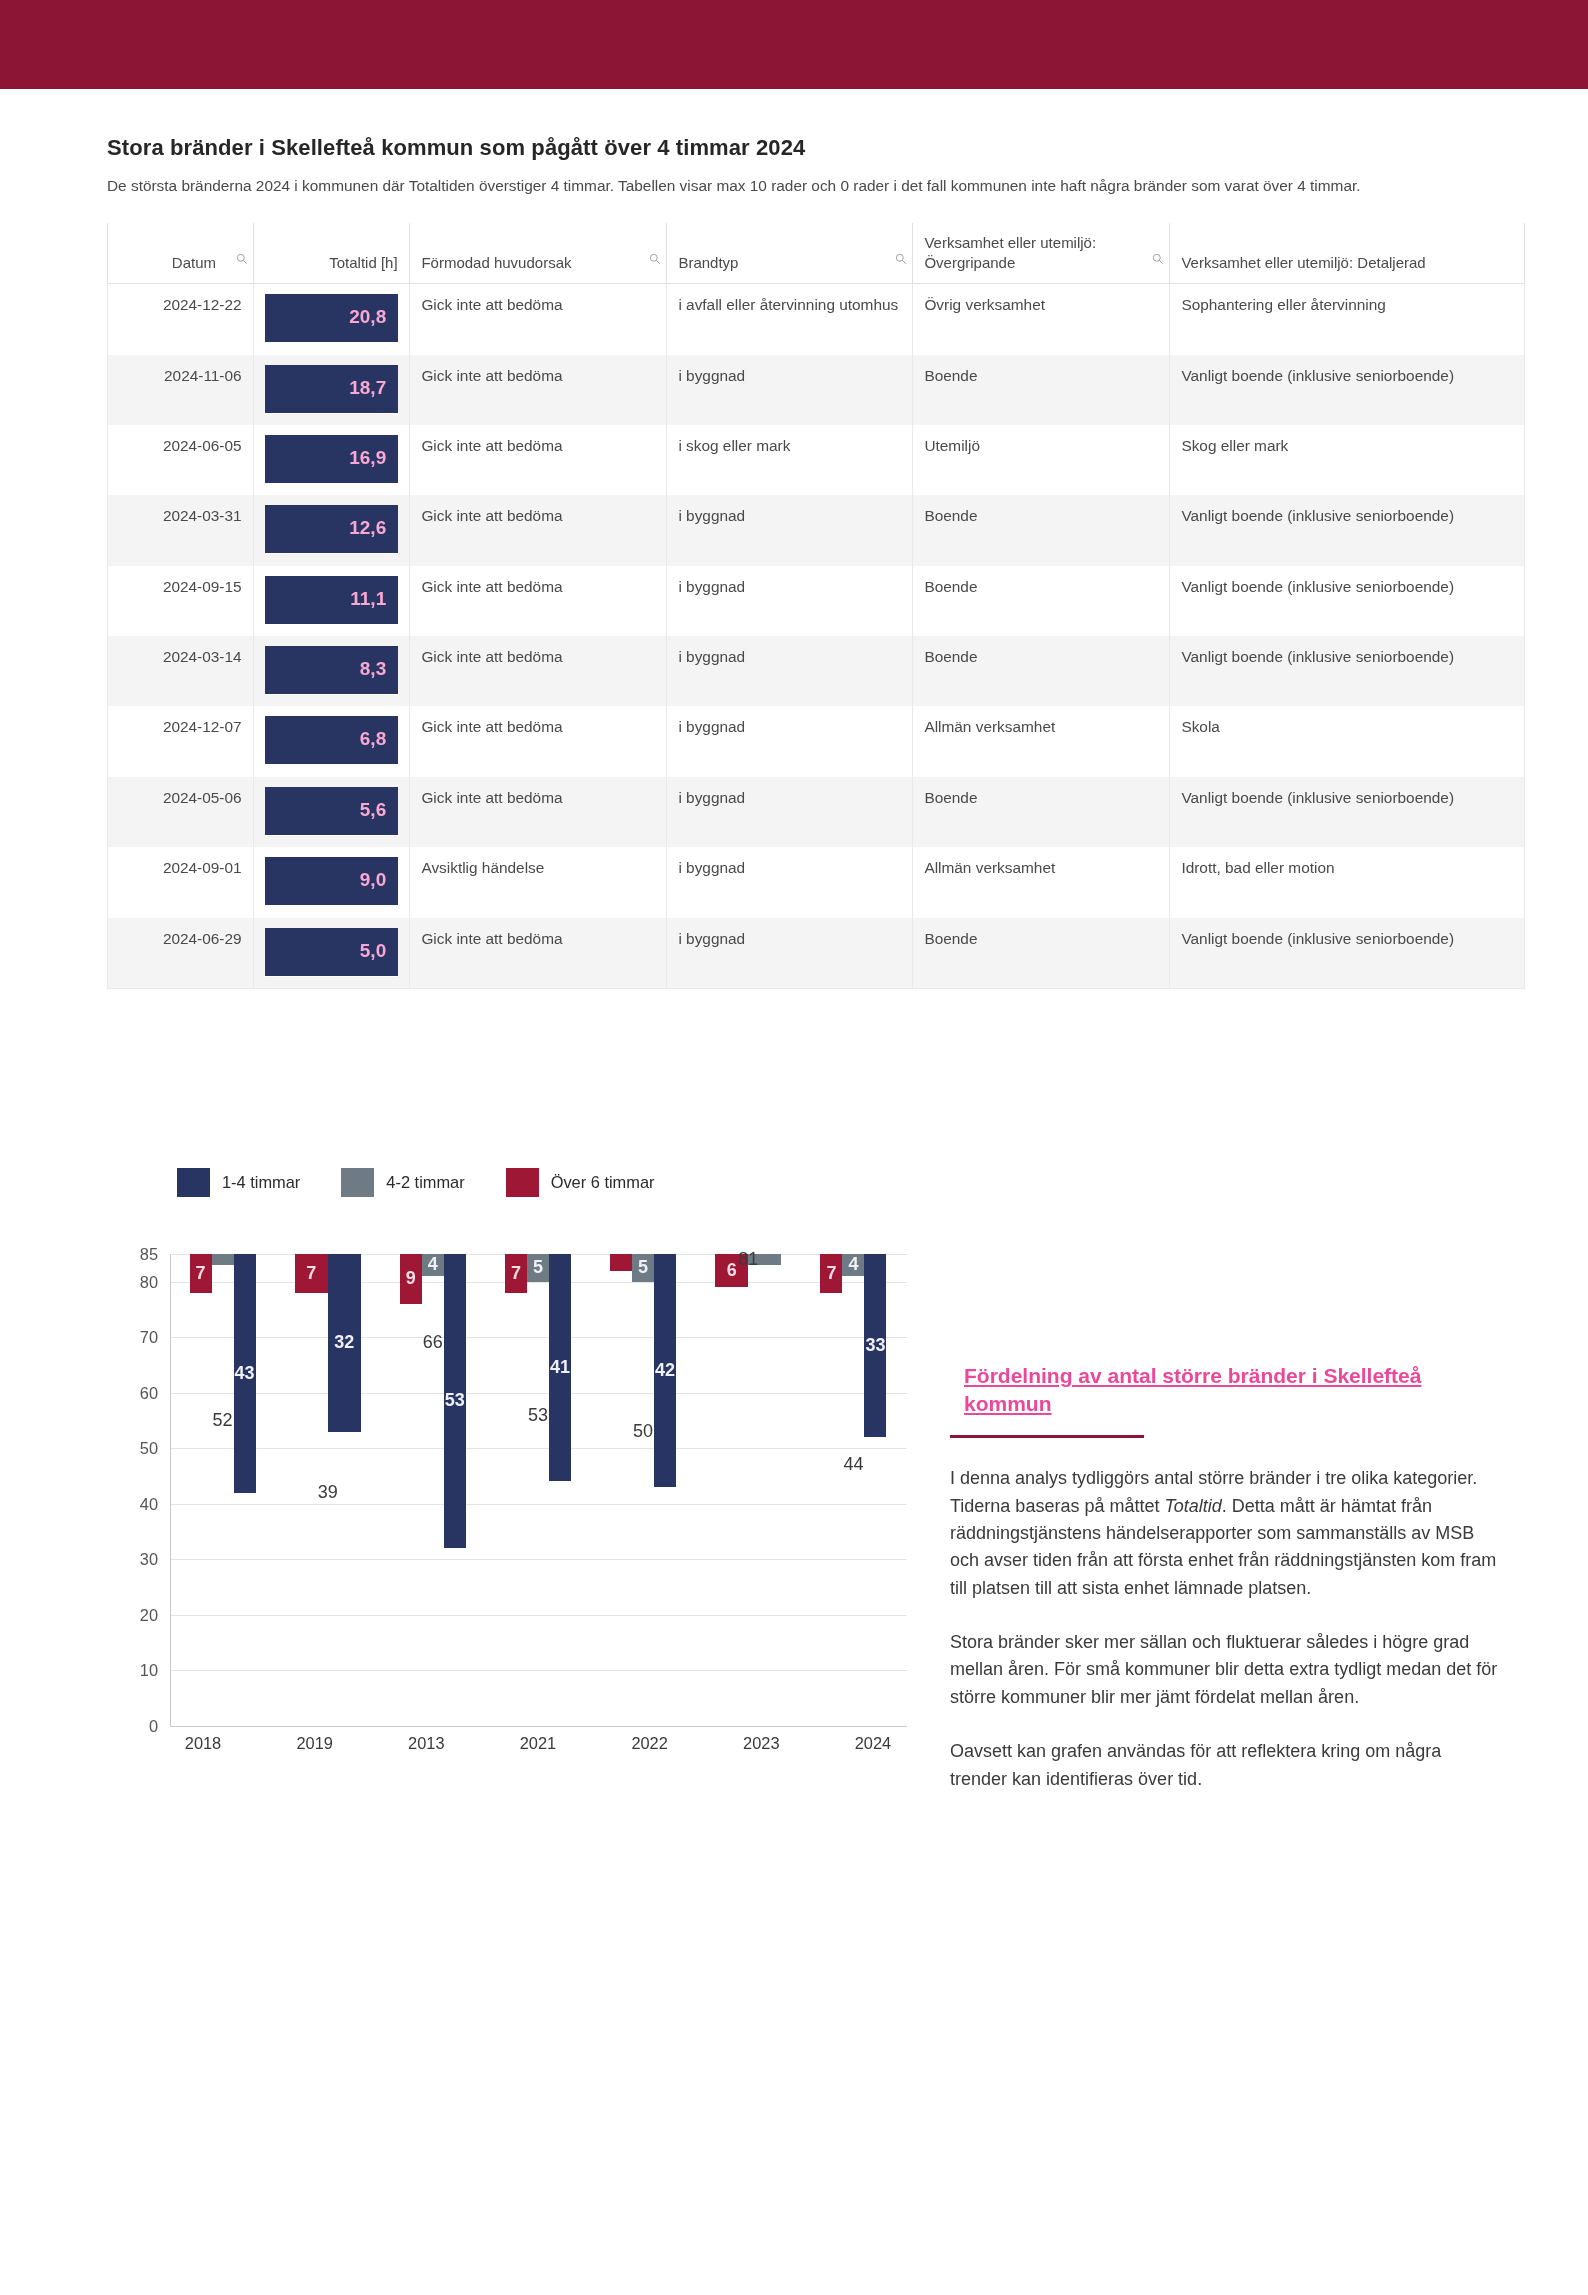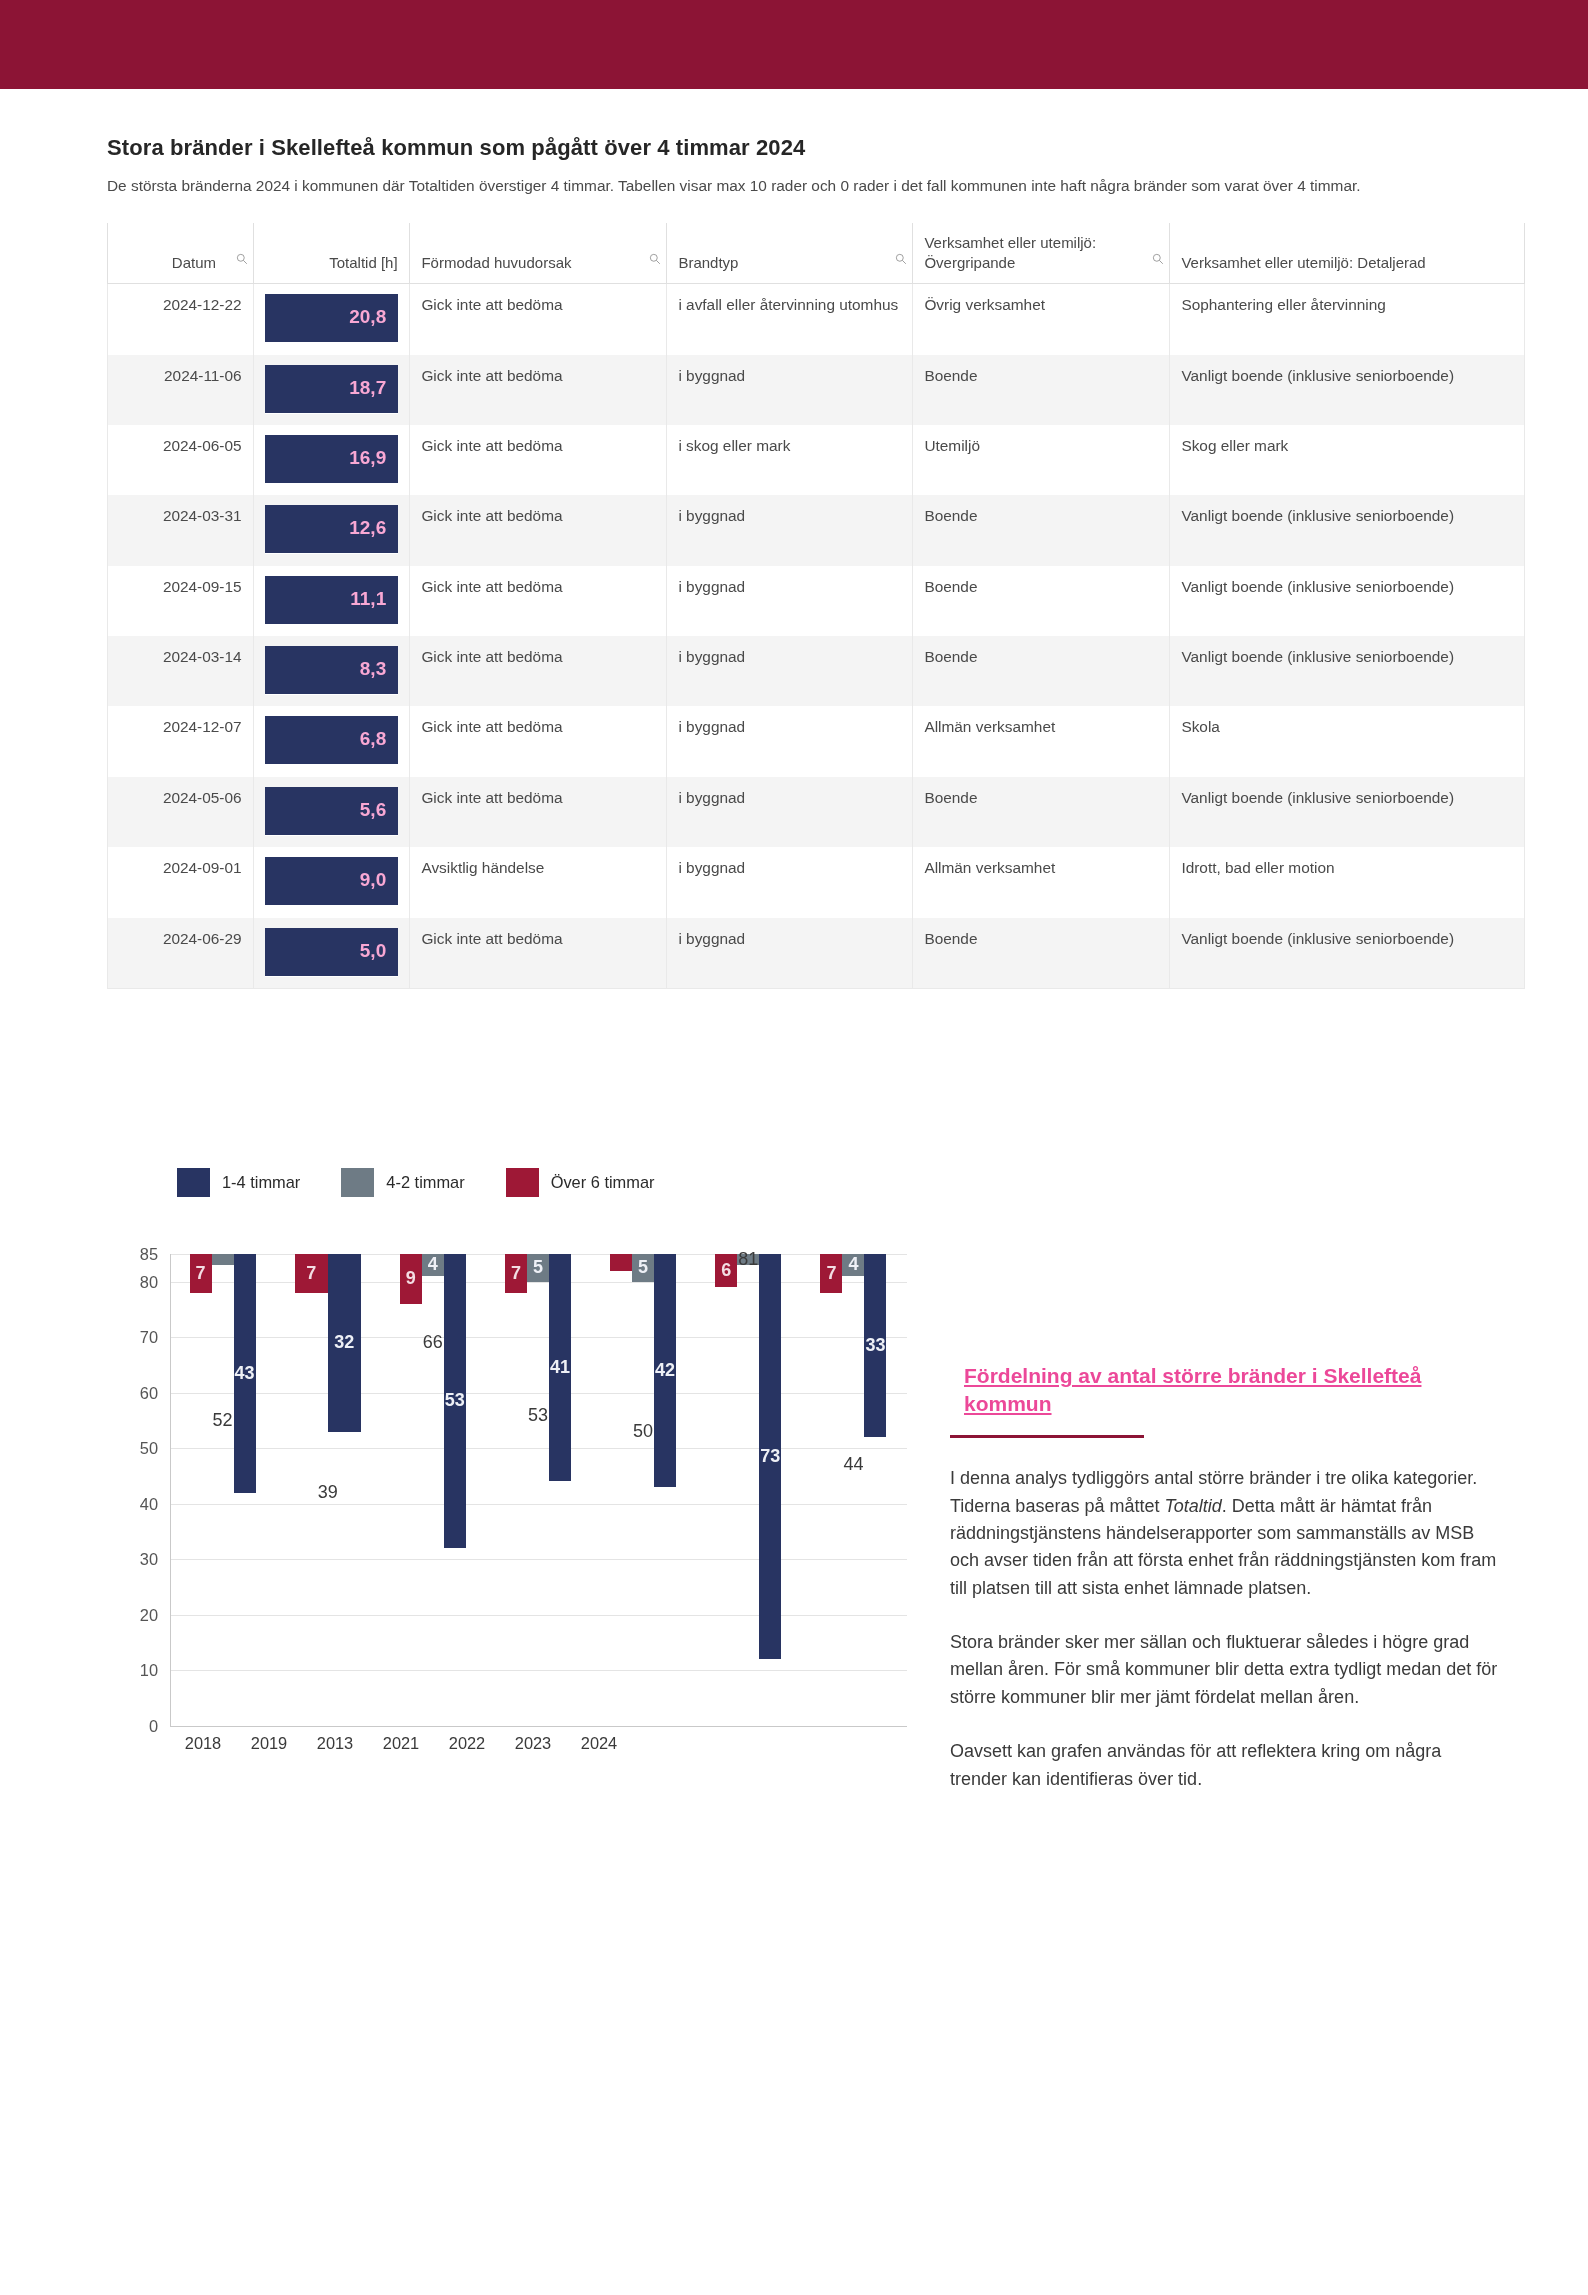--- a/index.html
+++ b/index.html
@@ -243,21 +243,21 @@
     text-align: center;
     font-size: 18px;
     color: #3a3a3a;
   }
   .xticks {
     position: absolute;
     left: 63px;
     top: 480px;
     width: 736px;
     display: flex;
-    justify-content: flex-start;
+    justify-content: space-between;
   }
   .xtick {
     width: 66px;
     text-align: center;
     font-size: 16.4px;
     color: #3a3a3a;
   }
 
   
   .side {
@@ -519,21 +519,20 @@
           <div class="bar-col">
             <div class="bar-total" style="bottom: 284px;">50</div>
             <div class="seg s3" style="height: 16.6px;"></div>
             <div class="seg s2" style="height: 28px;">5</div>
             <div class="seg s1" style="height: 233px;">42</div>
           </div>
           <div class="bar-col">
             <div class="bar-total" style="bottom: 456px;">81</div>
             <div class="seg s3" style="height: 33px;">6</div>
             <div class="seg s2" style="height: 11px;"></div>
-            <div class="seg s1" style="height: 405px;">73</div>
           </div>
           <div class="bar-col">
             <div class="bar-total" style="bottom: 251px;">44</div>
             <div class="seg s3" style="height: 39px;">7</div>
             <div class="seg s2" style="height: 22px;">4</div>
             <div class="seg s1" style="height: 183px;">33</div>
           </div>
         </div>
       <div class="xticks" id="x-axis">
           <div class="xtick">2018</div>

